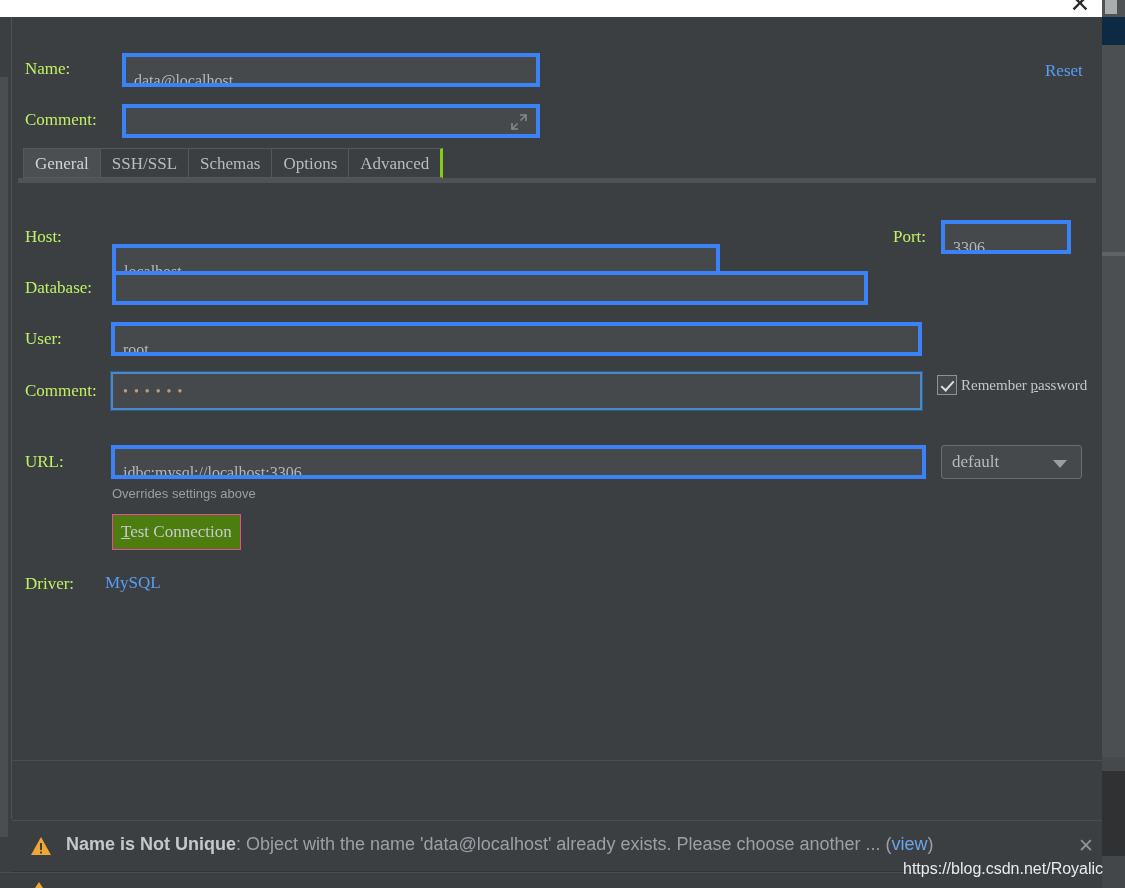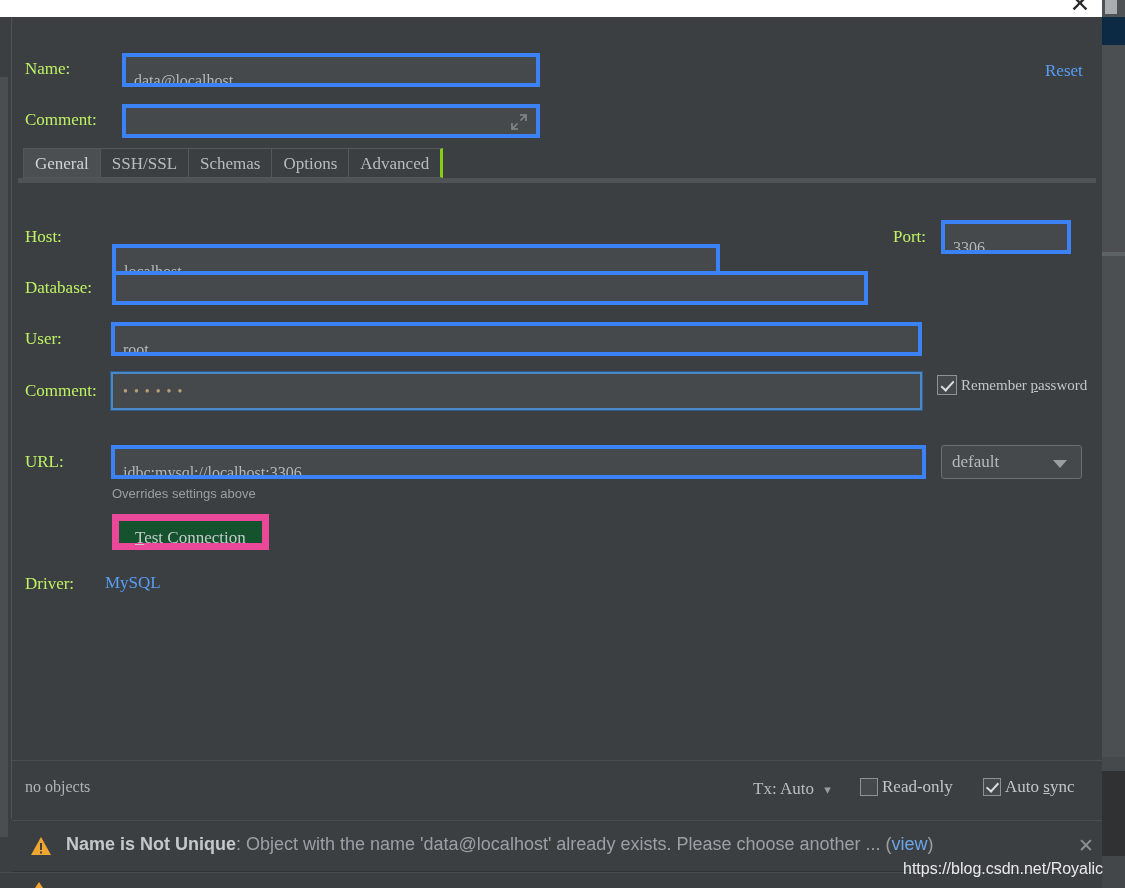--- a/index.html
+++ b/index.html
@@ -195,26 +195,26 @@
 
   .hint {
     position: absolute;
     color: #9b9fa1;
     font-family: Liberation Sans, sans-serif;
     font-size: 13px;
   }
 
   .btn {
     position: absolute;
-    background: #14532d;
-    border: 7px solid #ec4899;
+    background: #4d7c0f;
+    border: 1px solid #ec4899;
     color: #c6cacc;
     font-family: "Liberation Serif", serif;
     font-size: 17px;
-    padding: 0 16px;
+    padding: 0 8px;
     height: 36px; line-height: 34px;
     cursor: pointer;
     white-space: nowrap;
   }
 
   .combo {
     position: absolute;
     background: #45494b;
     border: 1px solid #6b6f71;
     border-radius: 3px;
@@ -423,38 +423,20 @@
       <div class="hint" style="left:100px; top:297px;">Overrides settings above</div>
 
       <div class="btn" style="left:100px; top:325px;"><span class="u">T</span><span>est Connection</span></div>
 
       <div class="lbl" style="left:13px; top:385px;">Driver:</div>
       <div class="driver-link" style="left:93px; top:384px;">MySQL</div>
     </div>
   </div>
 
   <div class="status-sep"></div>
-  <div class="status">
-    <div class="noobj">no objects</div>
-
-    <div class="tx">
-      <span>Tx: Auto</span>
-      <span class="chev">▾</span>
-    </div>
-
-    <div class="checkrow ro">
-      <span class="cbx small"></span>
-      <span style="font-size:17px;">Read-only</span>
-    </div>
-
-    <div class="checkrow asy">
-      <span class="cbx small checked"></span>
-      <span style="font-size:17px;"><span>Auto </span><span class="u">s</span><span>ync</span></span>
-    </div>
-  </div>
 
   <div class="warnbar">
     <svg class="warn-icon" viewBox="0 0 22 20">
       <path d="M11 1 L21 19 L1 19 Z" fill="#f0a732"></path>
       <rect x="10" y="7" width="2" height="7" fill="#3c3f41"></rect>
       <rect x="10" y="15.5" width="2" height="2" fill="#3c3f41"></rect>
     </svg>
     <div class="warn-text">
       <span class="ttl">Name is Not Unique</span><span>: Object with the name 'data@localhost' already exists. Please choose another ... (</span><span class="vw">view</span><span>)</span>
     </div>

